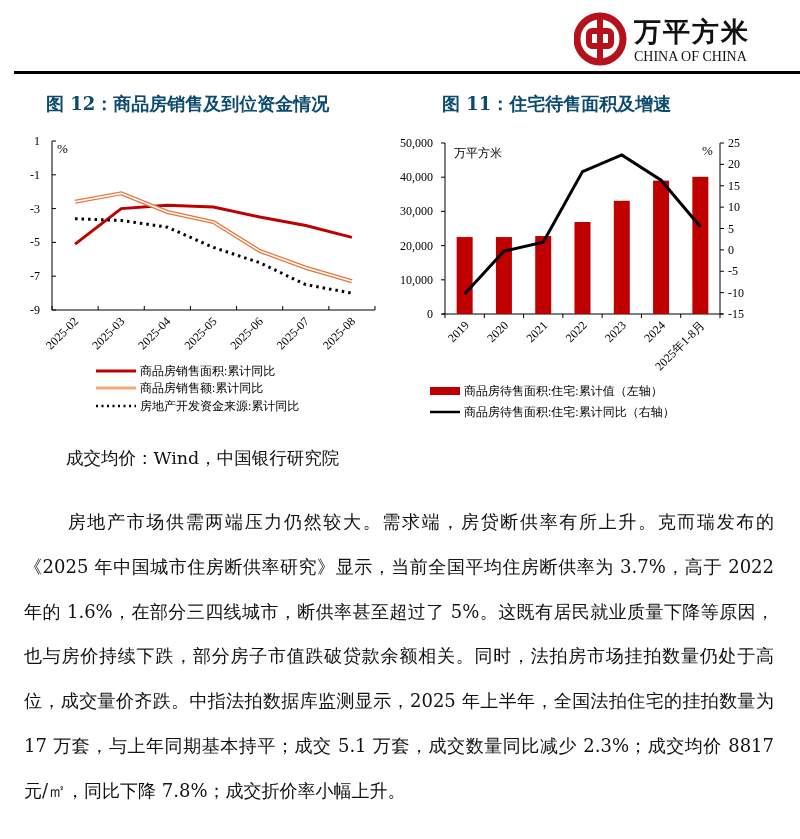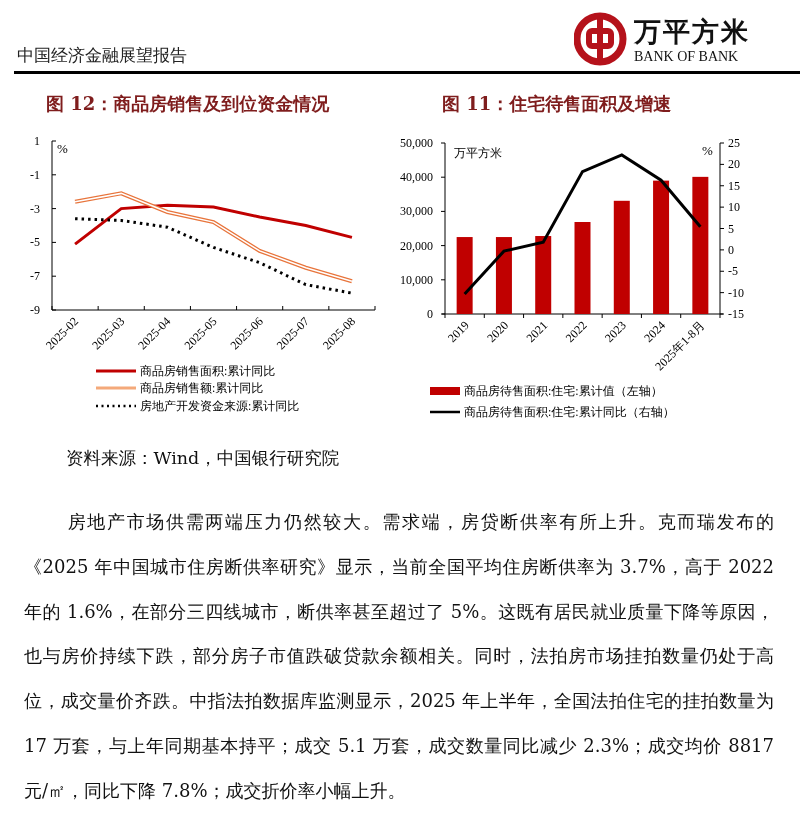--- a/index.html
+++ b/index.html
@@ -4,40 +4,39 @@
 <style>
   html, body { margin:0; padding:0; background:#fff; }
   body { width:800px; height:839px; position:relative; overflow:hidden;
          font-family:"DejaVu Serif","Liberation Serif",serif; color:#111; }
   .header { position:absolute; left:0; top:0; width:800px; height:76px; }
   .report-title { position:absolute; left:17px; top:44px; font-size:17px; color:#222; }
   .rule { position:absolute; left:14px; top:71px; width:786px; height:3px; background:#000; }
   .logo { position:absolute; left:574px; top:12px; width:200px; height:56px; }
   .logo-cn { position:absolute; left:60px; top:2px; font-size:27px; font-weight:bold; letter-spacing:2px; color:#111; }
   .logo-en { position:absolute; left:60px; top:37px; font-family:"Liberation Serif",serif; font-size:14px; color:#111; }
-  .fig-title { position:absolute; font-size:18px; font-weight:bold; color:#7f1d1d; }
+  .fig-title { position:absolute; font-size:18px; font-weight:bold; color:#0c4a6e; }
   svg text { font-family:"Liberation Serif","DejaVu Serif",serif; }
   .source { position:absolute; left:66px; top:446px; font-size:17.5px; }
   .para { position:absolute; left:24px; top:500px; width:750px; font-size:18px; line-height:44.8px; text-align:justify; }
   .para .lead { font-weight:normal; }
   .para .indent { display:inline-block; width:42px; }
 </style>
 </head>
 <body>
 
 <div class="header">
-  <div class="report-title">中国经济金融展望报告</div>
   <div class="logo">
     <svg width="56" height="56" viewBox="0 0 56 56" style="position:absolute;left:0;top:0">
       <circle cx="26" cy="27" r="23" fill="none" stroke="#b5121b" stroke-width="7"></circle>
       <rect x="15" y="19" width="22" height="15" rx="3" fill="none" stroke="#b5121b" stroke-width="6"></rect>
       <rect x="23" y="3" width="6" height="48" fill="#b5121b"></rect>
     </svg>
     <div class="logo-cn">万平方米</div>
-    <div class="logo-en">BANK OF BANK</div>
+    <div class="logo-en">CHINA OF CHINA</div>
   </div>
   <div class="rule"></div>
 </div>
 
 <div class="fig-title" style="left:46px;top:92px">图 12：商品房销售及到位资金情况</div>
 <div class="fig-title" style="left:442px;top:92px">图 11：住宅待售面积及增速</div>
 
 <svg id="chart12" style="position:absolute;left:0;top:120px" width="400" height="310">
     <line x1="52" y1="21" x2="52" y2="190" stroke="#000" stroke-width="1"></line>
     <line x1="52" y1="190" x2="375" y2="190" stroke="#000" stroke-width="1"></line>
@@ -138,15 +137,15 @@
     <text x="187.5" y="206" font-size="12" text-anchor="end" transform="rotate(-45 187.5 206)">2022</text>
     <text x="226.78571428571428" y="206" font-size="12" text-anchor="end" transform="rotate(-45 226.78571428571428 206)">2023</text>
     <text x="266.07142857142856" y="206" font-size="12" text-anchor="end" transform="rotate(-45 266.07142857142856 206)">2024</text>
     <text x="305.3571428571429" y="206" font-size="12" text-anchor="end" transform="rotate(-45 305.3571428571429 206)">2025年1-8月</text>
     <rect x="30" y="267" width="30" height="8" fill="#c00000"></rect>
     <text x="64" y="275" font-size="12">商品房待售面积:住宅:累计值（左轴）</text>
     <line x1="30" y1="292" x2="60" y2="292" stroke="#000" stroke-width="2.5"></line>
     <text x="64" y="296" font-size="12">商品房待售面积:住宅:累计同比（右轴）</text>
   </svg>
 
-<div class="source">资料来源：Wind，中国银行研究院</div>
+<div class="source">成交均价：Wind，中国银行研究院</div>
 
 <div class="para"><span class="indent"></span><span class="lead">房地产市场供需两端压力仍然较大。需求端，房贷断供率有所上升。</span><span>克而瑞发布的《2025 年中国城市住房断供率研究》显示，当前全国平均住房断供率为 3.7%，高于 2022 年的 1.6%，在部分三四线城市，断供率甚至超过了 5%。这既有居民就业质量下降等原因，也与房价持续下跌，部分房子市值跌破贷款余额相关。同时，法拍房市场挂拍数量仍处于高位，成交量价齐跌。中指法拍数据库监测显示，2025 年上半年，全国法拍住宅的挂拍数量为 17 万套，与上年同期基本持平；成交 5.1 万套，成交数量同比减少 2.3%；成交均价 8817 元/㎡，同比下降 7.8%；成交折价率小幅上升。</span></div>
 
 </body></html>

